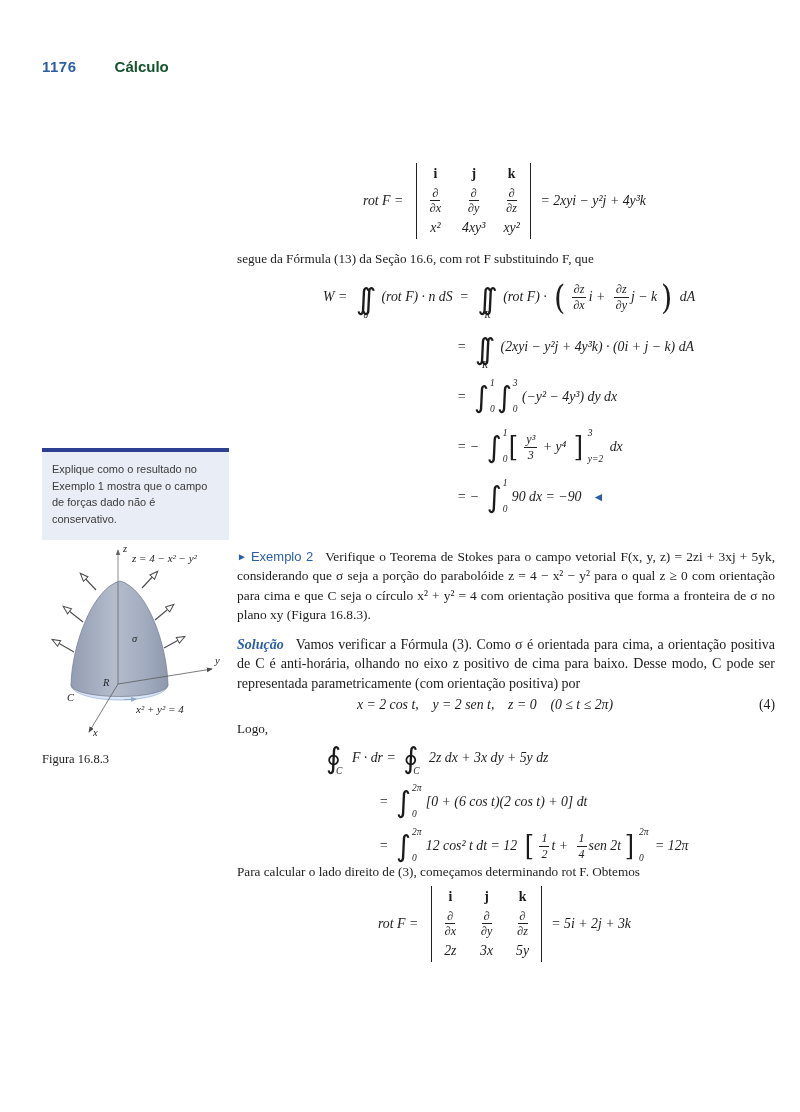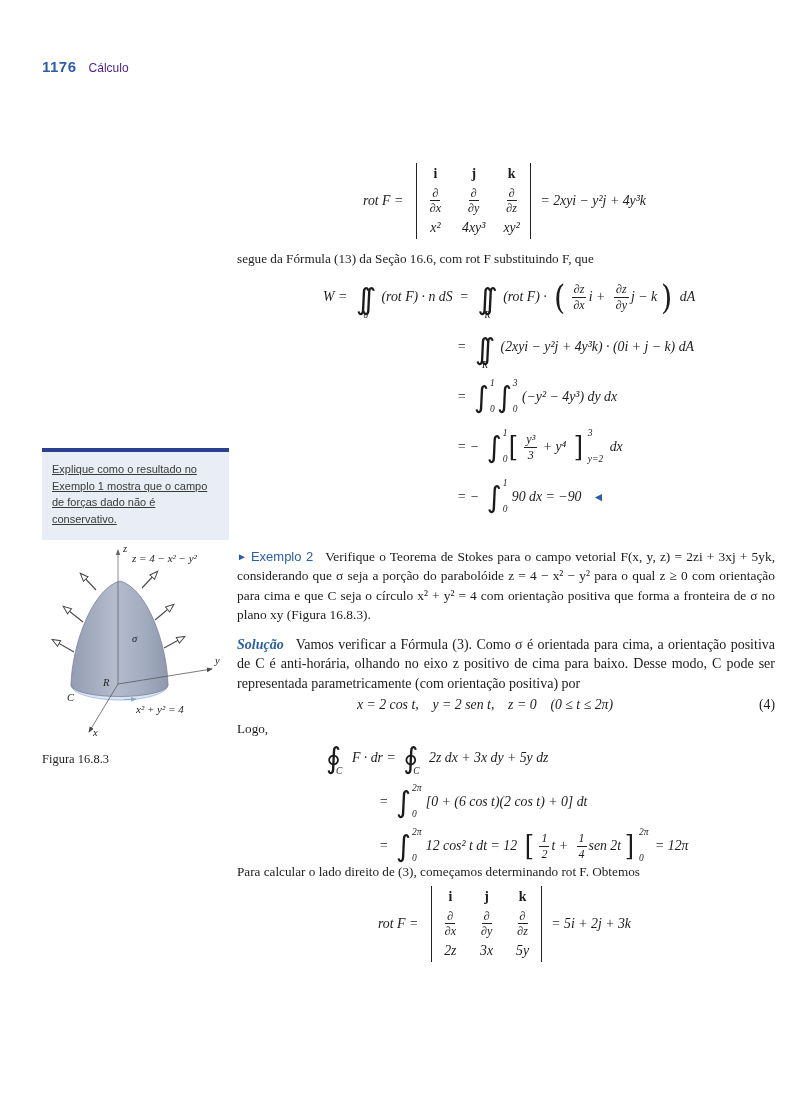--- a/index.html
+++ b/index.html
@@ -2,24 +2,24 @@
 <html><head>
 <meta charset="utf-8">
 <style>
   html,body { margin:0; padding:0; background:#ffffff; }
   #page {
     position:relative; width:800px; height:1112px; background:#ffffff;
     font-family:"Liberation Serif", serif; color:#1b1b1b; overflow:hidden;
   }
 
   
-  .hdr { position:absolute; left:42px; top:58px; display:flex; align-items:baseline; gap:12px;
+  .hdr { position:absolute; left:42px; top:58px; display:flex; align-items:baseline; gap:38px;
          font-family:"Liberation Sans", sans-serif; }
   .hdr .pnum { color:#2b5ea7; font-size:15px; font-weight:bold; letter-spacing:0.5px; }
-  .hdr .btitle { color:#4c1d95; font-size:12px; font-weight:normal; }
+  .hdr .btitle { color:#14532d; font-size:15px; font-weight:bold; }
 
   
   .para { position:absolute; left:237px; width:538px; font-size:13.2px; line-height:16px; text-align:justify; }
   .b-intro { top:100px; }
   .b-intro .p2 { text-indent:34px; }
   .b-segue { top:251px; }
   .b-rot2p { top:864px; }
 
   
   .mathline { display:flex; align-items:center; font-size:13.8px; font-style:italic; white-space:nowrap; }
@@ -59,21 +59,21 @@
   .b-param { position:absolute; left:237px; top:697px; width:538px; display:flex; align-items:center;
              font-size:13.8px; font-style:italic; }
   .param-body { flex:1; text-align:center; white-space:pre; }
   .param-num { width:42px; text-align:right; font-style:normal; }
   .b-logo { position:absolute; left:237px; top:721px; font-size:13.2px; }
 
   
   .b-note { position:absolute; left:42px; top:448px; width:187px; }
   .note-bar { height:4px; background:#2c3f90; }
   .note-box { background:#e9edf5; padding:9px 18px 13px 10px;
-              font-family:"Liberation Sans", sans-serif; font-size:11px; line-height:1.5; color:#3a3a3a;text-decoration:underline; }
+              font-family:"Liberation Sans", sans-serif; font-size:11px; line-height:1.5; color:#3a3a3a; }
 
   
   .b-fig { position:absolute; left:36px; top:536px; width:205px; }
   .fig-caption { margin:0 0 0 6px; font-weight:normal; font-size:12.5px; }
   .flbl { font-family:"Liberation Serif", serif; font-style:italic; font-size:10.5px; fill:#222; }
   .feq  { font-family:"Liberation Serif", serif; font-style:italic; font-size:11px; fill:#222; }
 
   
   .b-ex2 { position:absolute; left:237px; top:547px; width:538px; font-size:13.4px; line-height:19.3px; text-align:justify; }
   .ex-head { color:#2b5ea7; font-weight:normal; font-family:"Liberation Sans", sans-serif; font-size:13px; }

